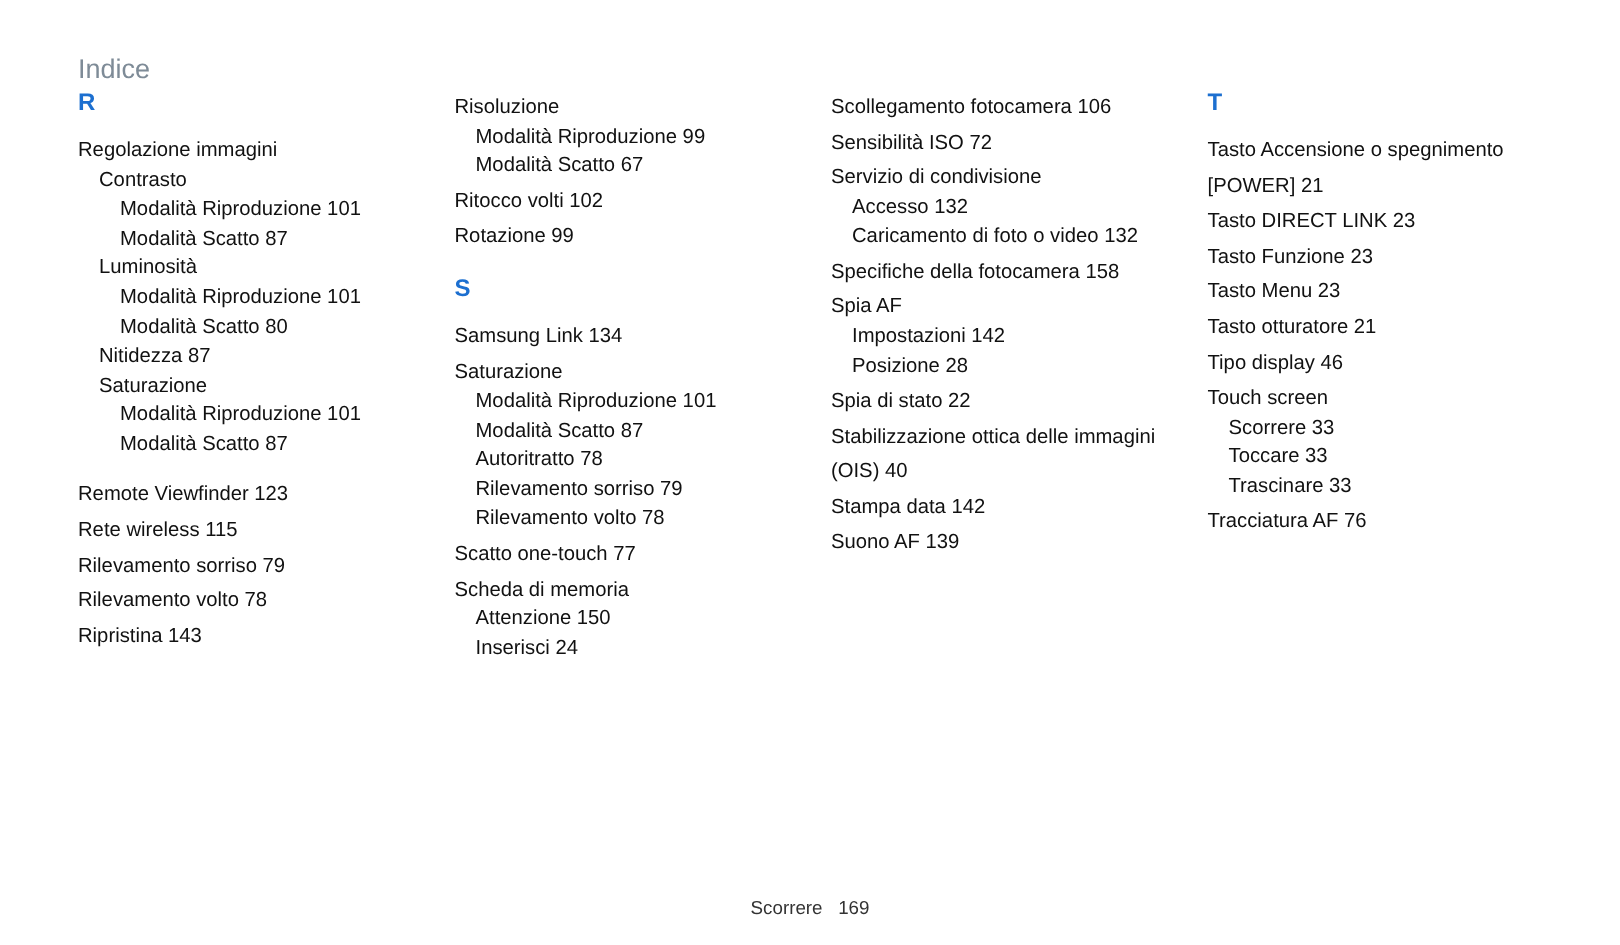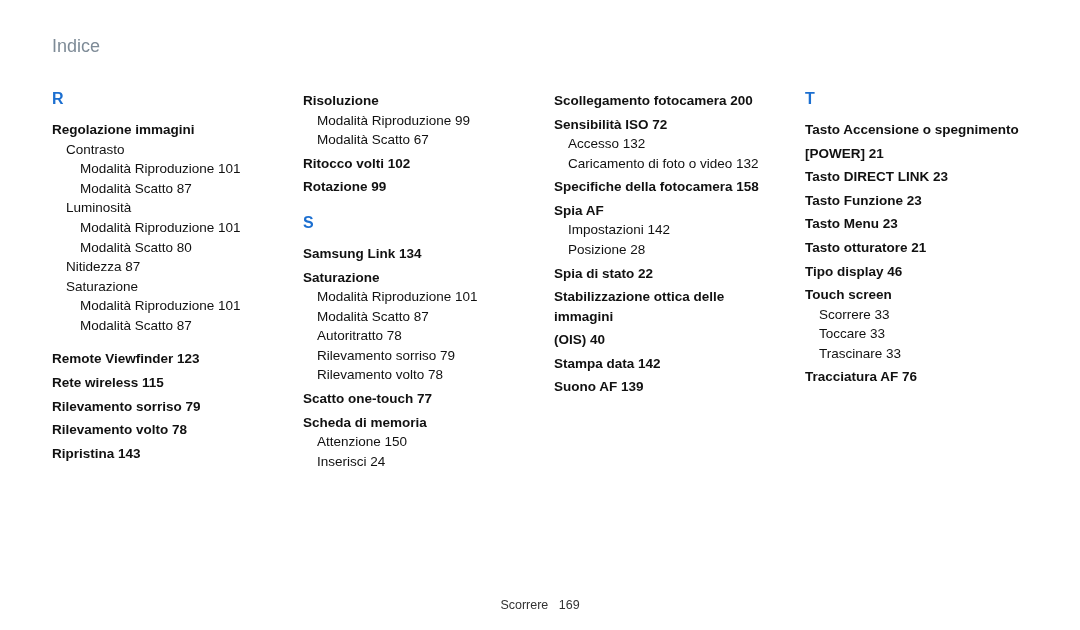--- a/index.html
+++ b/index.html
@@ -5,28 +5,27 @@
   * { margin:0; padding:0; box-sizing:border-box; }
   body {
     font-family: "Segoe UI", Arial, Helvetica, sans-serif;
     width:1080px; height:630px;
     background:#fff; color:#111;
     position:relative;
     padding:36px 52px 34px 52px;
   }
   .header-title {
     font-size:18px; color:#7e8b97; font-weight:400;
-    margin-bottom:30px;
   }
   .cols {
     display:flex; gap:28px;
   }
   .col { flex:1; font-size:13.5px; line-height:1.45; }
   .letter { color:#1c6fd0; font-weight:700; font-size:16px; margin-bottom:10px; }
-  .bold { font-weight:700; margin-top:4px; }
+  .bold { font-weight:400; margin-top:4px; }
   .sub1 { padding-left:14px; }
   .sub2 { padding-left:28px; }
   .footer {
     position:absolute; bottom:18px; left:0; right:0;
     text-align:center; font-size:12.5px; color:#333;
   }
   .footer .pg { font-weight:400; }
   .mt8 { margin-top:14px; }
 </style>
 </head>
@@ -70,22 +69,23 @@
     <div class="sub1">Autoritratto  78</div>
     <div class="sub1">Rilevamento sorriso  79</div>
     <div class="sub1">Rilevamento volto  78</div>
     <div class="bold">Scatto one-touch  77</div>
     <div class="bold">Scheda di memoria</div>
     <div class="sub1">Attenzione  150</div>
     <div class="sub1">Inserisci  24</div>
   </div>
 
   <div class="col">
-    <div class="bold">Scollegamento fotocamera  200</div>
+    <div class="bold">Scollegamento fotocamera  106</div>
     <div class="bold">Sensibilità ISO  72</div>
+    <div class="bold">Servizio di condivisione</div>
     <div class="sub1">Accesso  132</div>
     <div class="sub1">Caricamento di foto o video  132</div>
     <div class="bold">Specifiche della fotocamera  158</div>
     <div class="bold">Spia AF</div>
     <div class="sub1">Impostazioni  142</div>
     <div class="sub1">Posizione  28</div>
     <div class="bold">Spia di stato  22</div>
     <div class="bold">Stabilizzazione ottica delle immagini</div>
     <div class="bold">(OIS)  40</div>
     <div class="bold">Stampa data  142</div>

